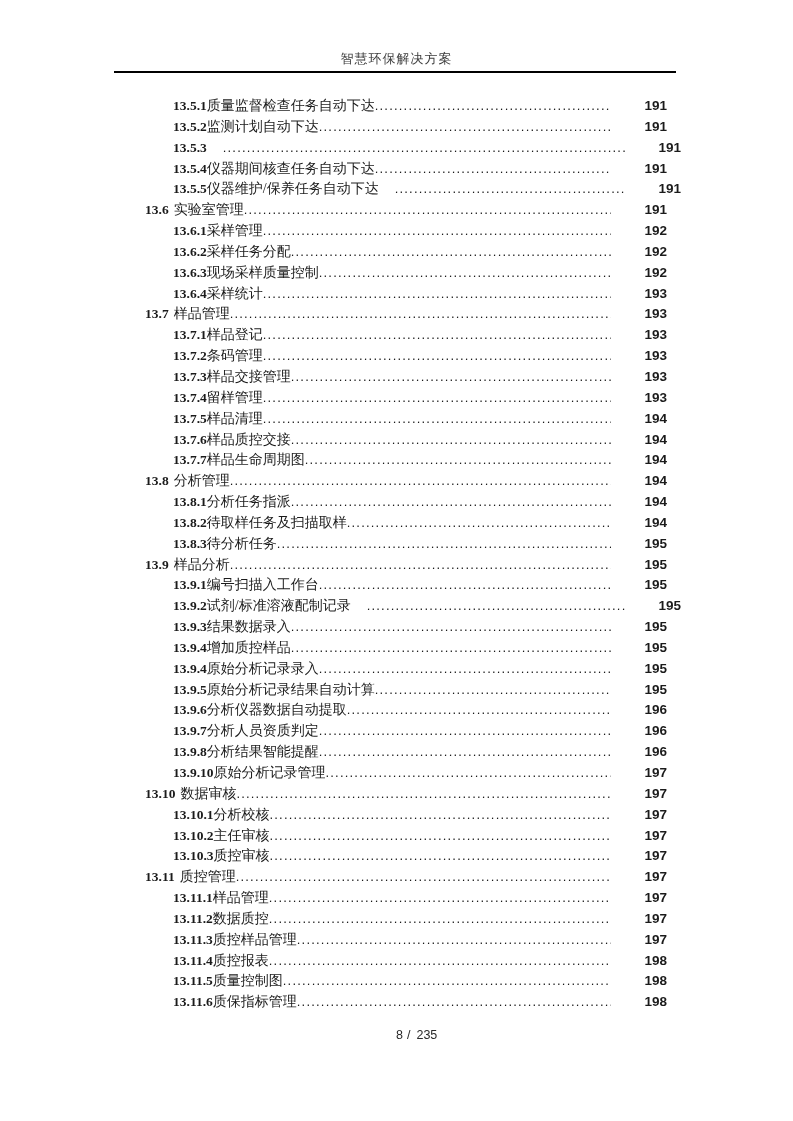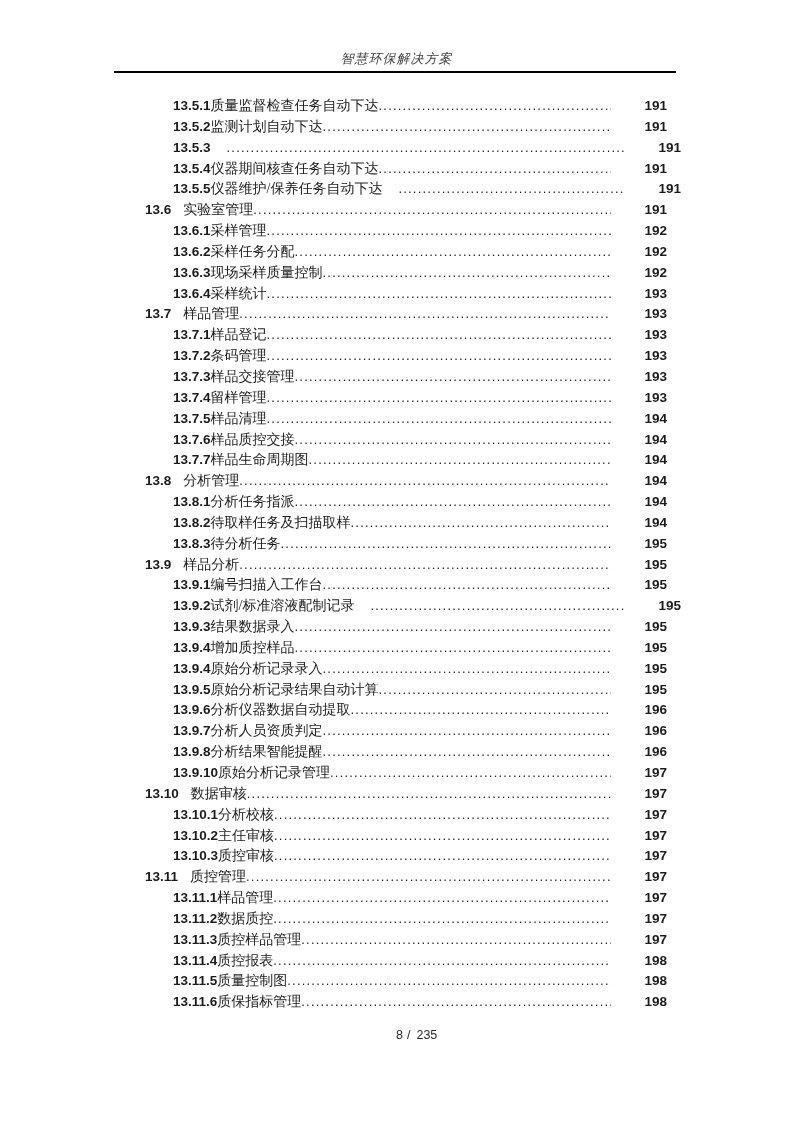--- a/index.html
+++ b/index.html
@@ -13,46 +13,45 @@
   }
   .page { position: absolute; inset: 0; }
 
   
   .header-title {
     position: absolute; top: 50px; left: 0; width: 100%;
     text-align: center;
     font-family: "DejaVu Serif", serif;
     font-size: 13px; color: #3d3d3d;
     letter-spacing: 1px;
-    font-style: italic;
   }
   .header-rule {
     position: absolute; top: 71px; left: 114px;
     width: 562px; height: 1.5px; background: #000;
   }
 
   
   .toc {
     position: absolute; top: 96px; left: 120px; width: 547px;
   }
   .toc-row {
     display: flex; align-items: baseline;
     height: 20.85px; line-height: 20.85px;
     white-space: nowrap;
   }
   .toc-row.level2 { padding-left: 25px; }
   .toc-row.level3 { padding-left: 53px; }
   .toc-row.gap    { margin-right: -14px; }
 
   .num {
-    font-family: Liberation Sans, sans-serif;
+    font-family: Liberation Serif, serif;
     font-weight: 700; font-size: 13.5px; color: #1b1b1b;
     flex: 0 0 auto;
   }
-  .level2 .num { margin-right: 12px; }
+  .level2 .num { margin-right: 5px; }
   .title {
     font-family: Liberation Serif, serif;
     font-size: 14px; color: #1b1b1b;
     flex: 0 0 auto;
   }
   .leader {
     flex: 1 1 auto;
     overflow: hidden;
     text-align: right;
     font-size: 13px;

